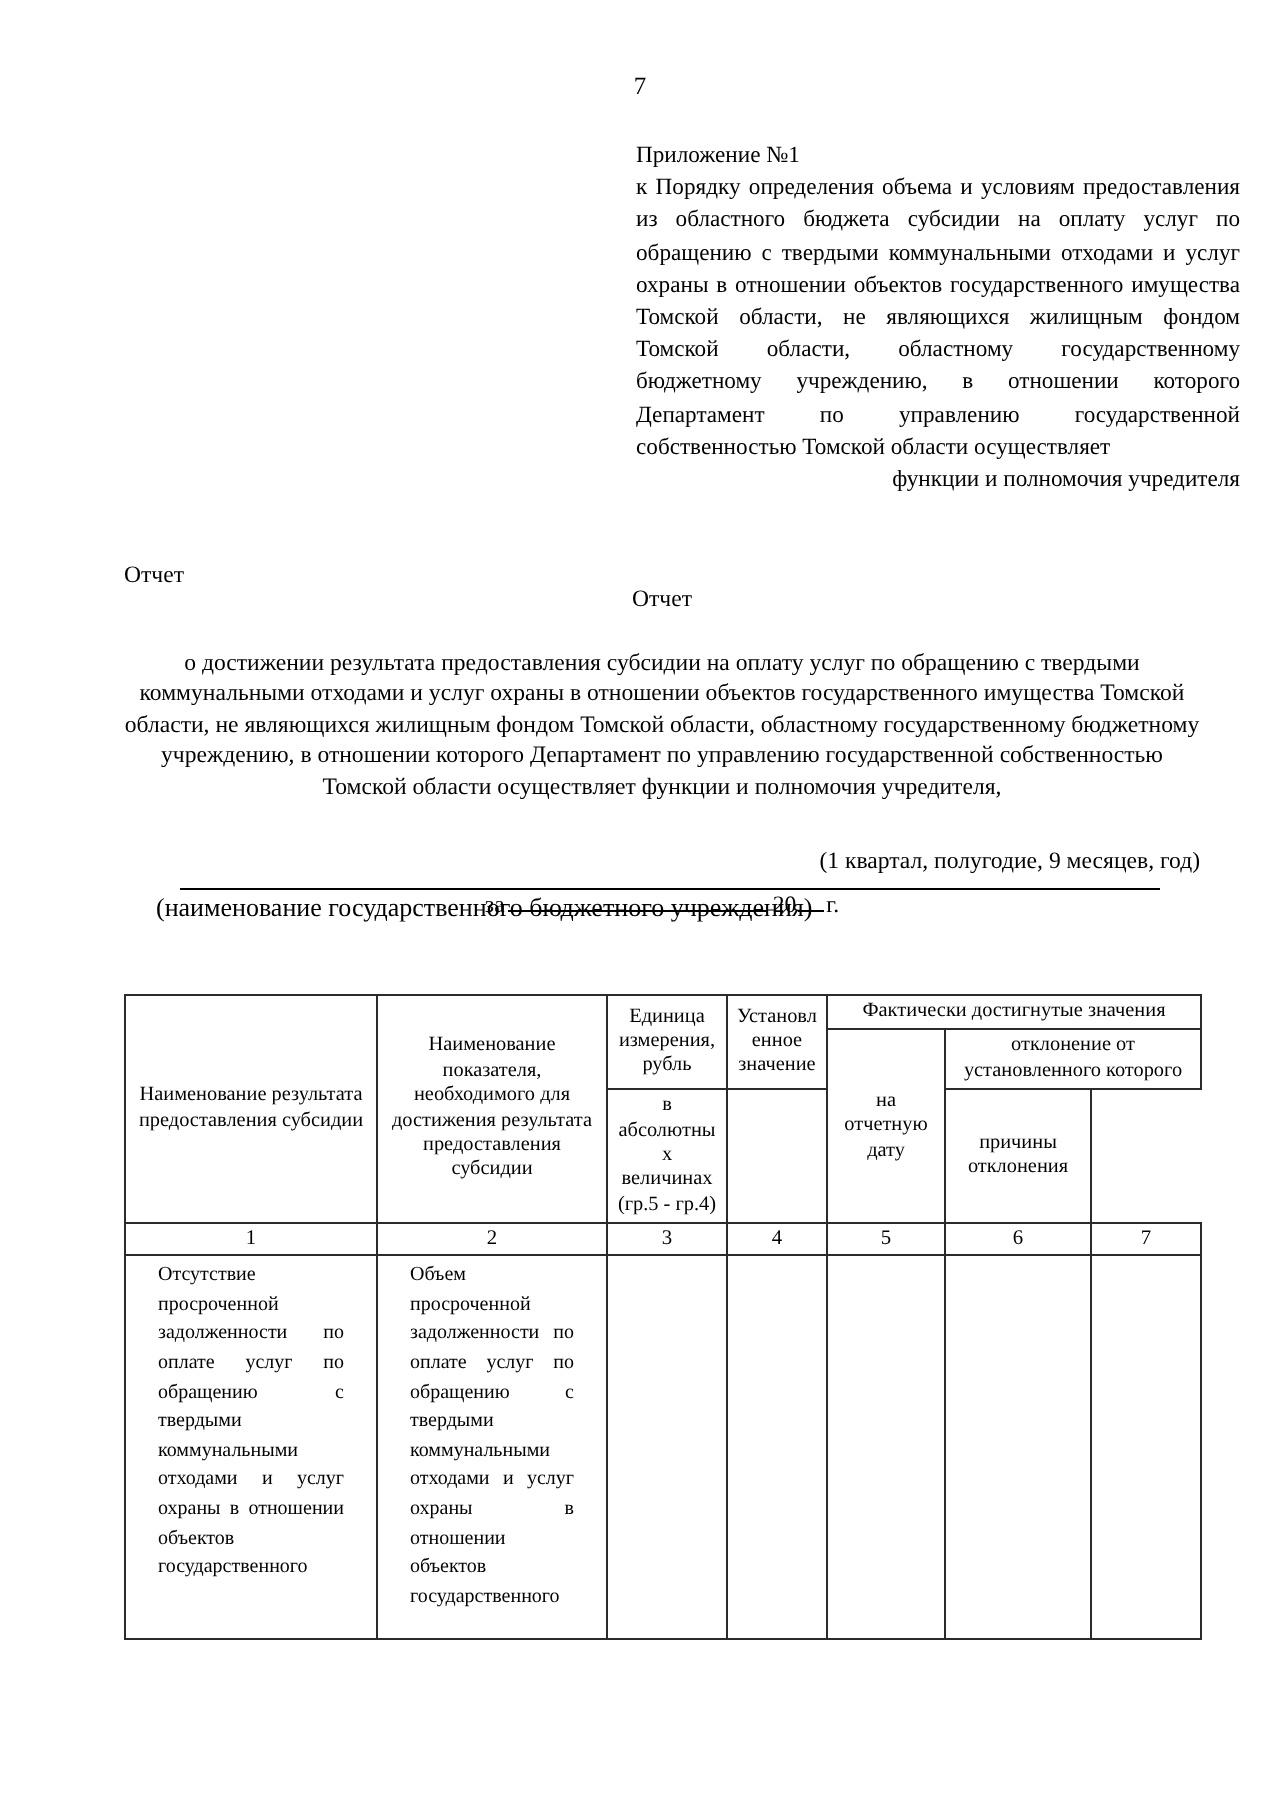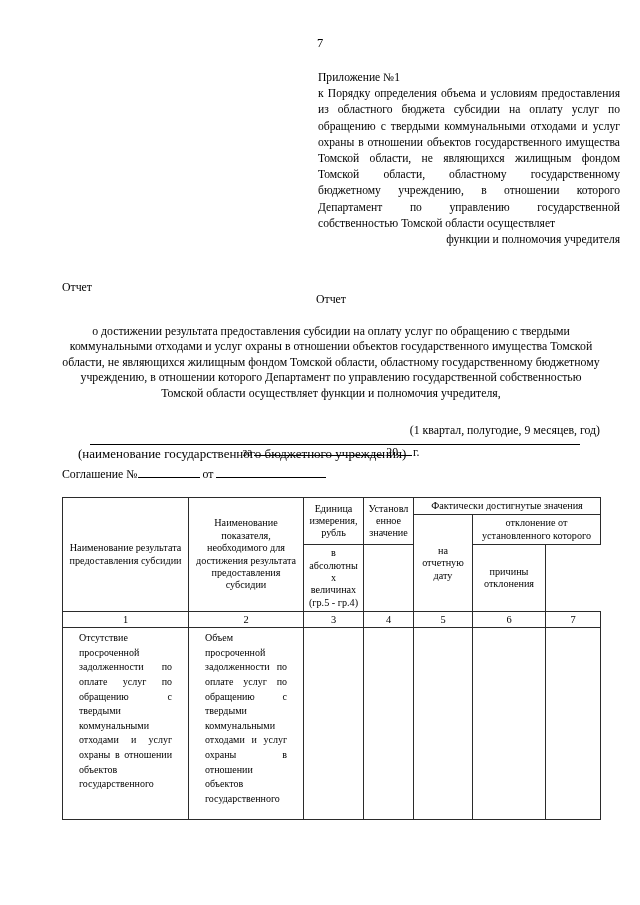--- a/index.html
+++ b/index.html
@@ -235,24 +235,20 @@
   </div>
 
   <div class="period-line">
     <span>за</span><span class="blank-long"></span><span>20</span><span class="blank-tiny"></span><span>г.</span>
   </div>
   <div class="period-hint">(1 квартал, полугодие, 9 месяцев, год)</div>
 
   <div class="inst-rule"></div>
   <div class="inst-caption">(наименование государственного бюджетного учреждения)</div>
 
-  <div class="agreement-line">
-    <span>Соглашение №</span><span class="blank-med"></span>
-    <span>от</span><span class="blank-date"></span>
-  </div>
 
   <table class="report-table">
     <colgroup>
       <col class="col1">
         <col class="col2">
         <col class="col3">
         <col class="col4">
       <col class="col5">
         <col class="col6">
         <col class="col7">

